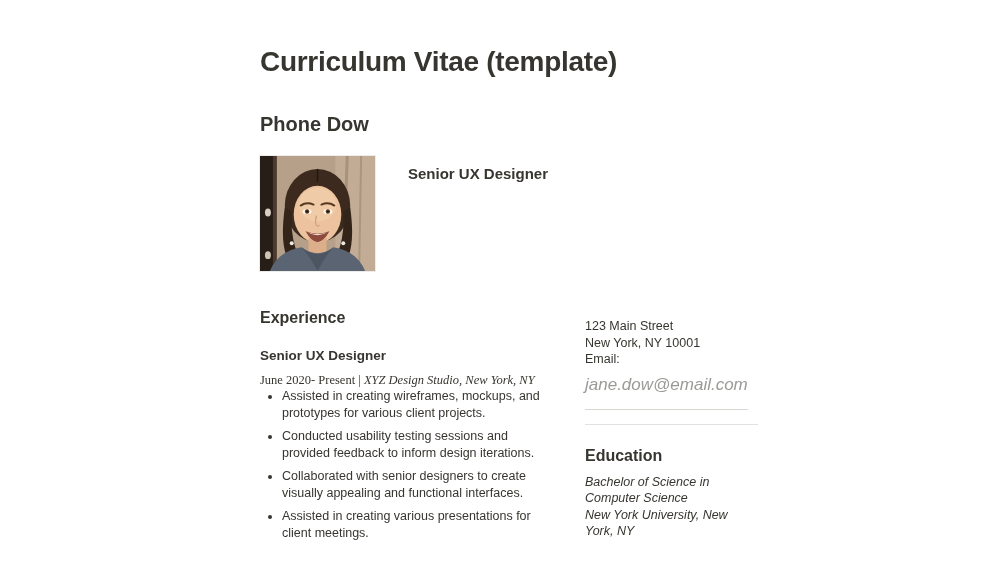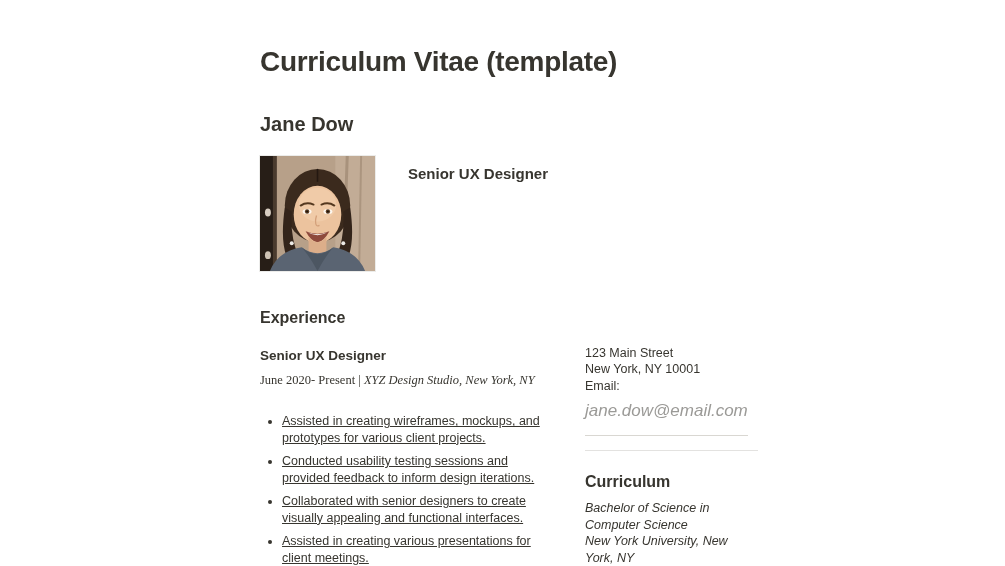--- a/index.html
+++ b/index.html
@@ -11,51 +11,51 @@
   .doc-title { font-size: 28px; font-weight: 700; letter-spacing: -0.3px; line-height: 1.15; }
   .name-heading { font-size: 20px; font-weight: 700; margin-top: 35px; }
 
   .profile-row { display: flex; margin-top: 20px; }
   .photo-wrap { flex: none; width: 115px; height: 115px; outline: 1px solid #ececea; }
   .photo-wrap svg { display: block; }
   .profile-text { margin-left: 33px; padding-top: 9px; width: 350px; }
   .role-heading { font-size: 15px; font-weight: 700; }
   .summary { margin-top: 7px; font-size: 12.5px; line-height: 17px; }
 
-  .columns { display: flex; margin-top: 38px; align-items: flex-end; }
+  .columns { display: flex; margin-top: 38px; }
   .col-left { flex: none; width: 292px; }
   .col-right { flex: none; width: 173px; margin-left: 33px; }
 
   .section-heading { font-size: 16px; font-weight: 700; }
   .job-title { font-size: 13.5px; font-weight: 700; margin-top: 21px; }
   .job-meta { font-size: 12.5px; margin-top: 9px; line-height: 16px; font-family: Liberation Serif, serif; }
   .job-meta .company { font-style: italic; }
 
-  ul.duties { margin-top: 25px; padding-left: 22px; list-style: disc; text-decoration: underline; }
+  ul.duties { margin-top: 0; padding-left: 22px; list-style: disc; }
   ul.duties li { font-size: 12.5px; line-height: 16.5px; margin-top: 7px; }
   ul.duties li:first-child { margin-top: 0; }
 
   .contact-lines { margin-top: 9px; font-size: 12.5px; line-height: 16.5px; }
   .email-link {
     display: inline-block; margin-top: 7px; font-size: 17px;
     color: #9b9a97; text-decoration: none; cursor: pointer;
     border-bottom: 1px solid #d9d7d2; padding-bottom: 14px; font-style: italic;
   }
   .divider { border: none; border-top: 1px solid #e3e2e0; margin-top: 14px; }
   .edu-heading { margin-top: 22px; }
   .edu-lines { margin-top: 9px; font-size: 12.5px; line-height: 16.5px; font-style: italic; }
 </style>
 </head>
 <body>
 
 <div class="page">
 
   <h1 class="doc-title">Curriculum Vitae (template)</h1>
 
-  <h2 class="name-heading">Jane Dow</h2>
+  <h2 class="name-heading">Phone Dow</h2>
 
   <div class="profile-row">
     <div class="photo-wrap">
       <svg viewBox="0 0 116 116" width="115" height="115">
         <rect width="116" height="116" fill="#b7a089"></rect>
         <rect x="76" width="40" height="116" fill="#c2ac96"></rect>
         <path d="M88,0 L84,116" stroke="#a8927c" stroke-width="3" fill="none"></path>
         <path d="M102,0 L100,116" stroke="#ab957f" stroke-width="2" fill="none"></path>
         <rect width="15" height="116" fill="#271e17"></rect>
         <rect x="13" width="4" height="116" fill="#4a3b2e"></rect>
@@ -105,21 +105,21 @@
     </div>
 
     <div class="col-right">
       <div class="contact-lines">
         <div>123 Main Street</div>
         <div>New York, NY 10001</div>
         <div>Email:</div>
       </div>
       <a class="email-link">jane.dow@email.com</a>
       <hr class="divider">
-      <h2 class="section-heading edu-heading">Curriculum</h2>
+      <h2 class="section-heading edu-heading">Education</h2>
       <div class="edu-lines">
         <div>Bachelor of Science in Computer Science</div>
         <div>New York University, New York, NY</div>
       </div>
     </div>
 
   </div>
 </div>
 
 </body></html>

